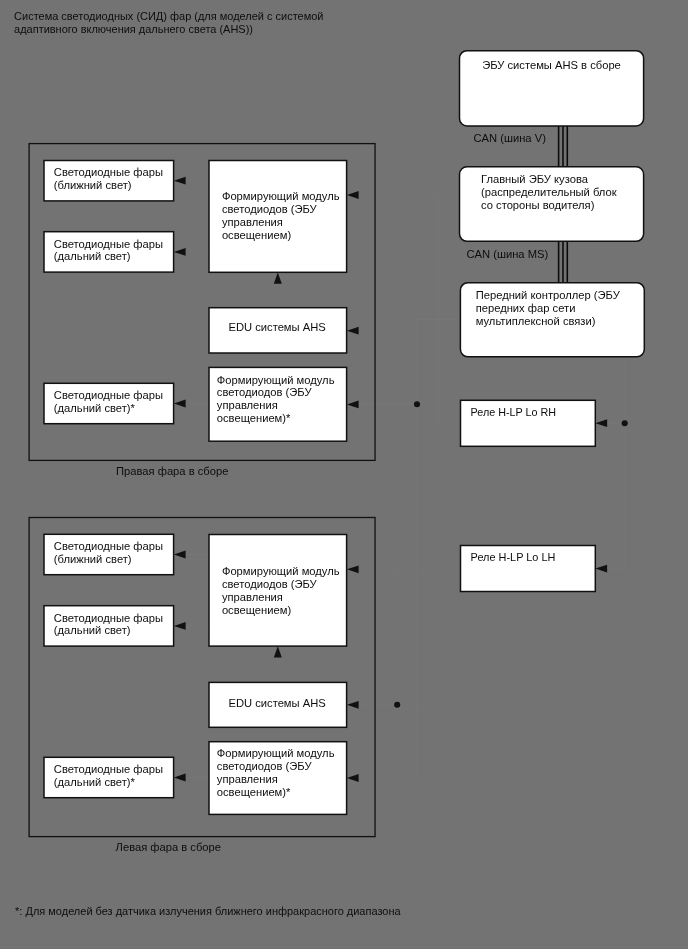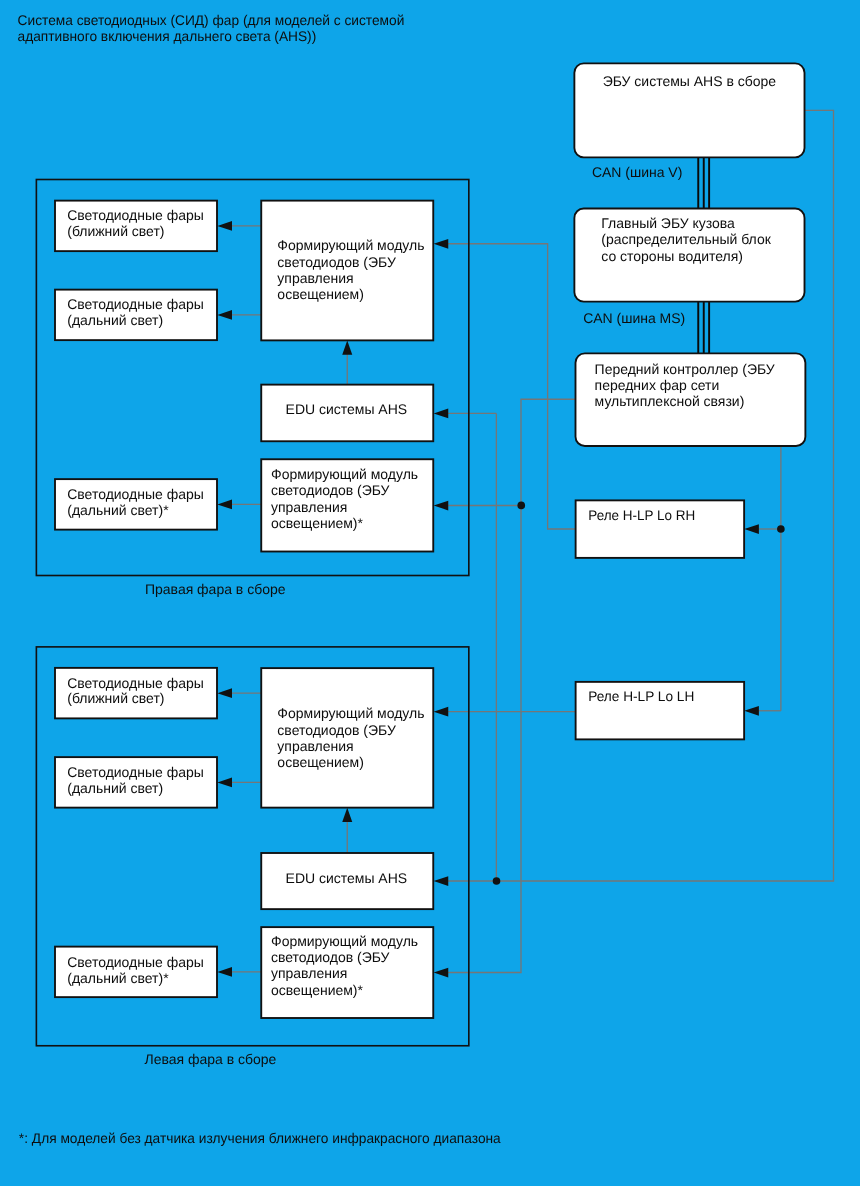--- a/index.html
+++ b/index.html
@@ -1,18 +1,18 @@
 <!DOCTYPE html>
 <html><head>
 <meta charset="utf-8">
 <title>Система светодиодных (СИД) фар</title>
 <style>
   html, body { margin:0; padding:0; background:#ffffff; }
   body { width:688px; height:949px; font-family:"Liberation Sans", sans-serif; }
-  #page { position:relative; width:688px; height:949px; overflow:hidden; background:#0ea5e9; }
+  #page { position:relative; width:688px; height:949px; overflow:hidden; background:#737373; }
   #page > svg { position:absolute; left:0; top:0; display:block; }
   text { font-family:"Liberation Sans", sans-serif; fill:#0d0d0d; font-size:11.2px; }
   .box   { fill:#ffffff; stroke:#111111; stroke-width:1.5; }
   .rbox  { fill:#ffffff; stroke:#111111; stroke-width:1.5; }
   .frame { fill:none; stroke:#111111; stroke-width:1.3; }
   .wire  { fill:none; stroke:#767676; stroke-width:1.05; stroke-linecap:butt; }
   .bus   { fill:none; stroke:#0a0a0a; stroke-width:1.55; }
   .dot   { fill:#111111; }
   .arrowhead { fill:#111111; stroke:none; }
   .cap   { font-size:11.2px; }

